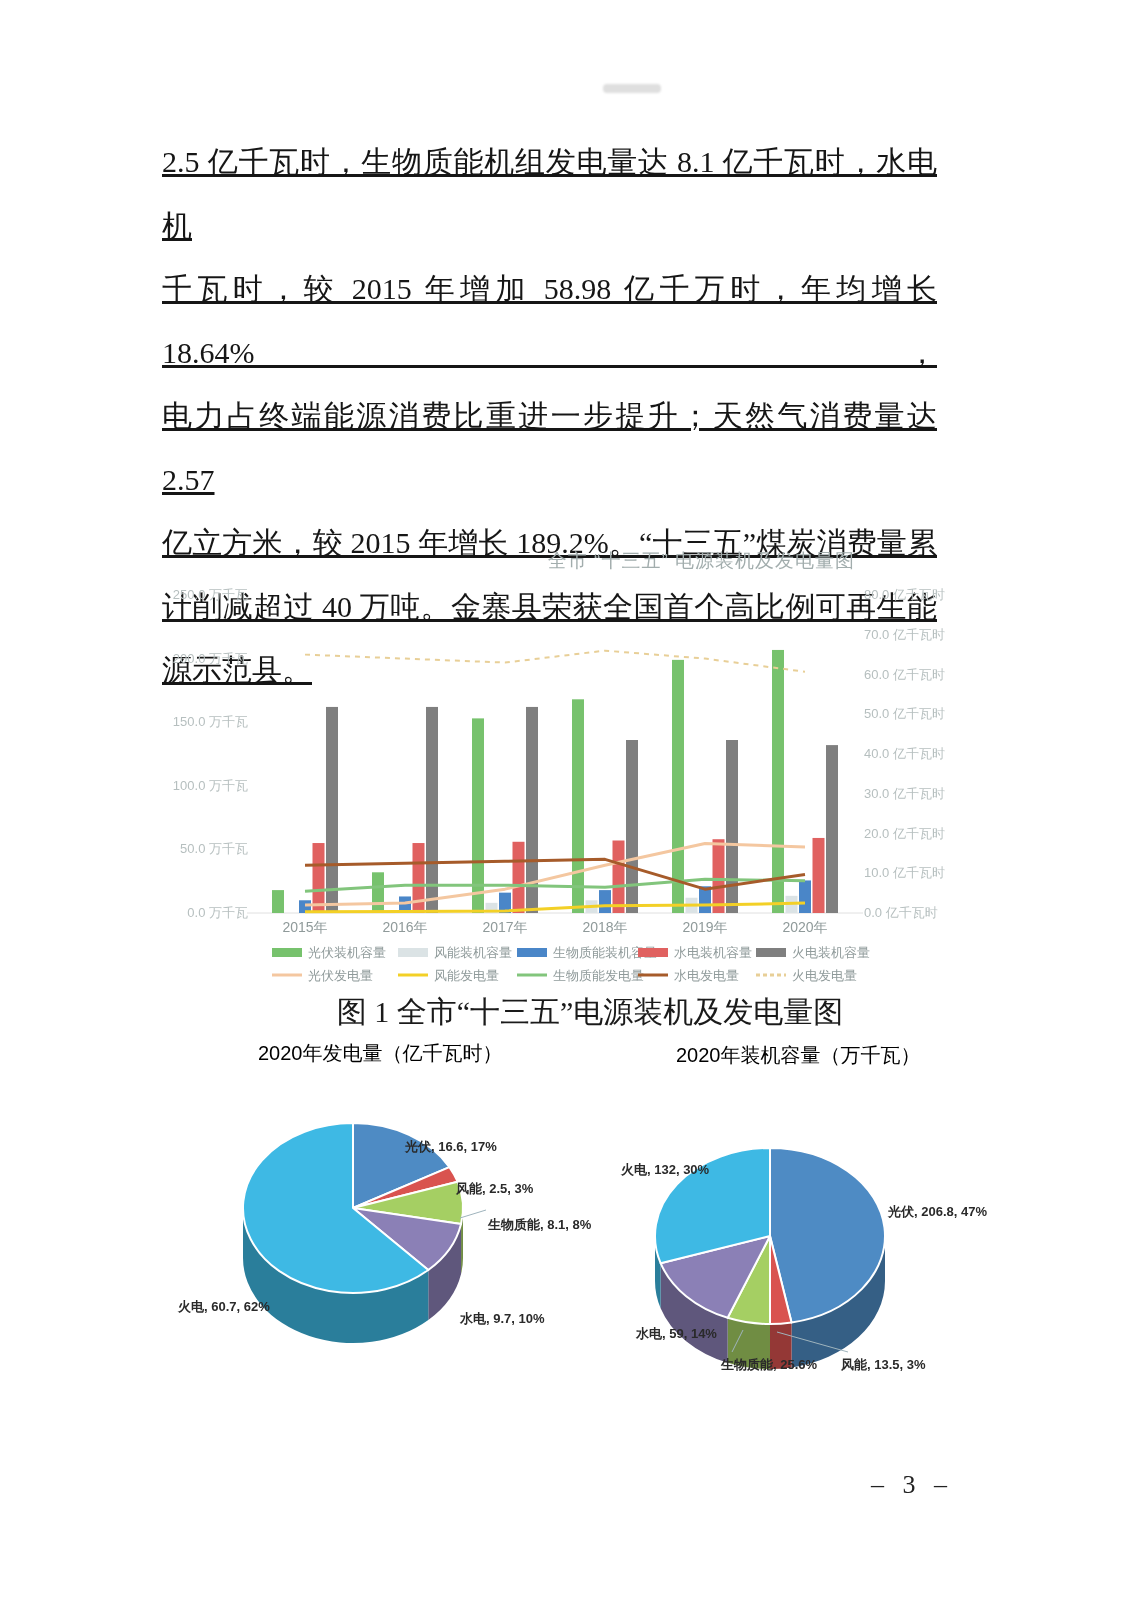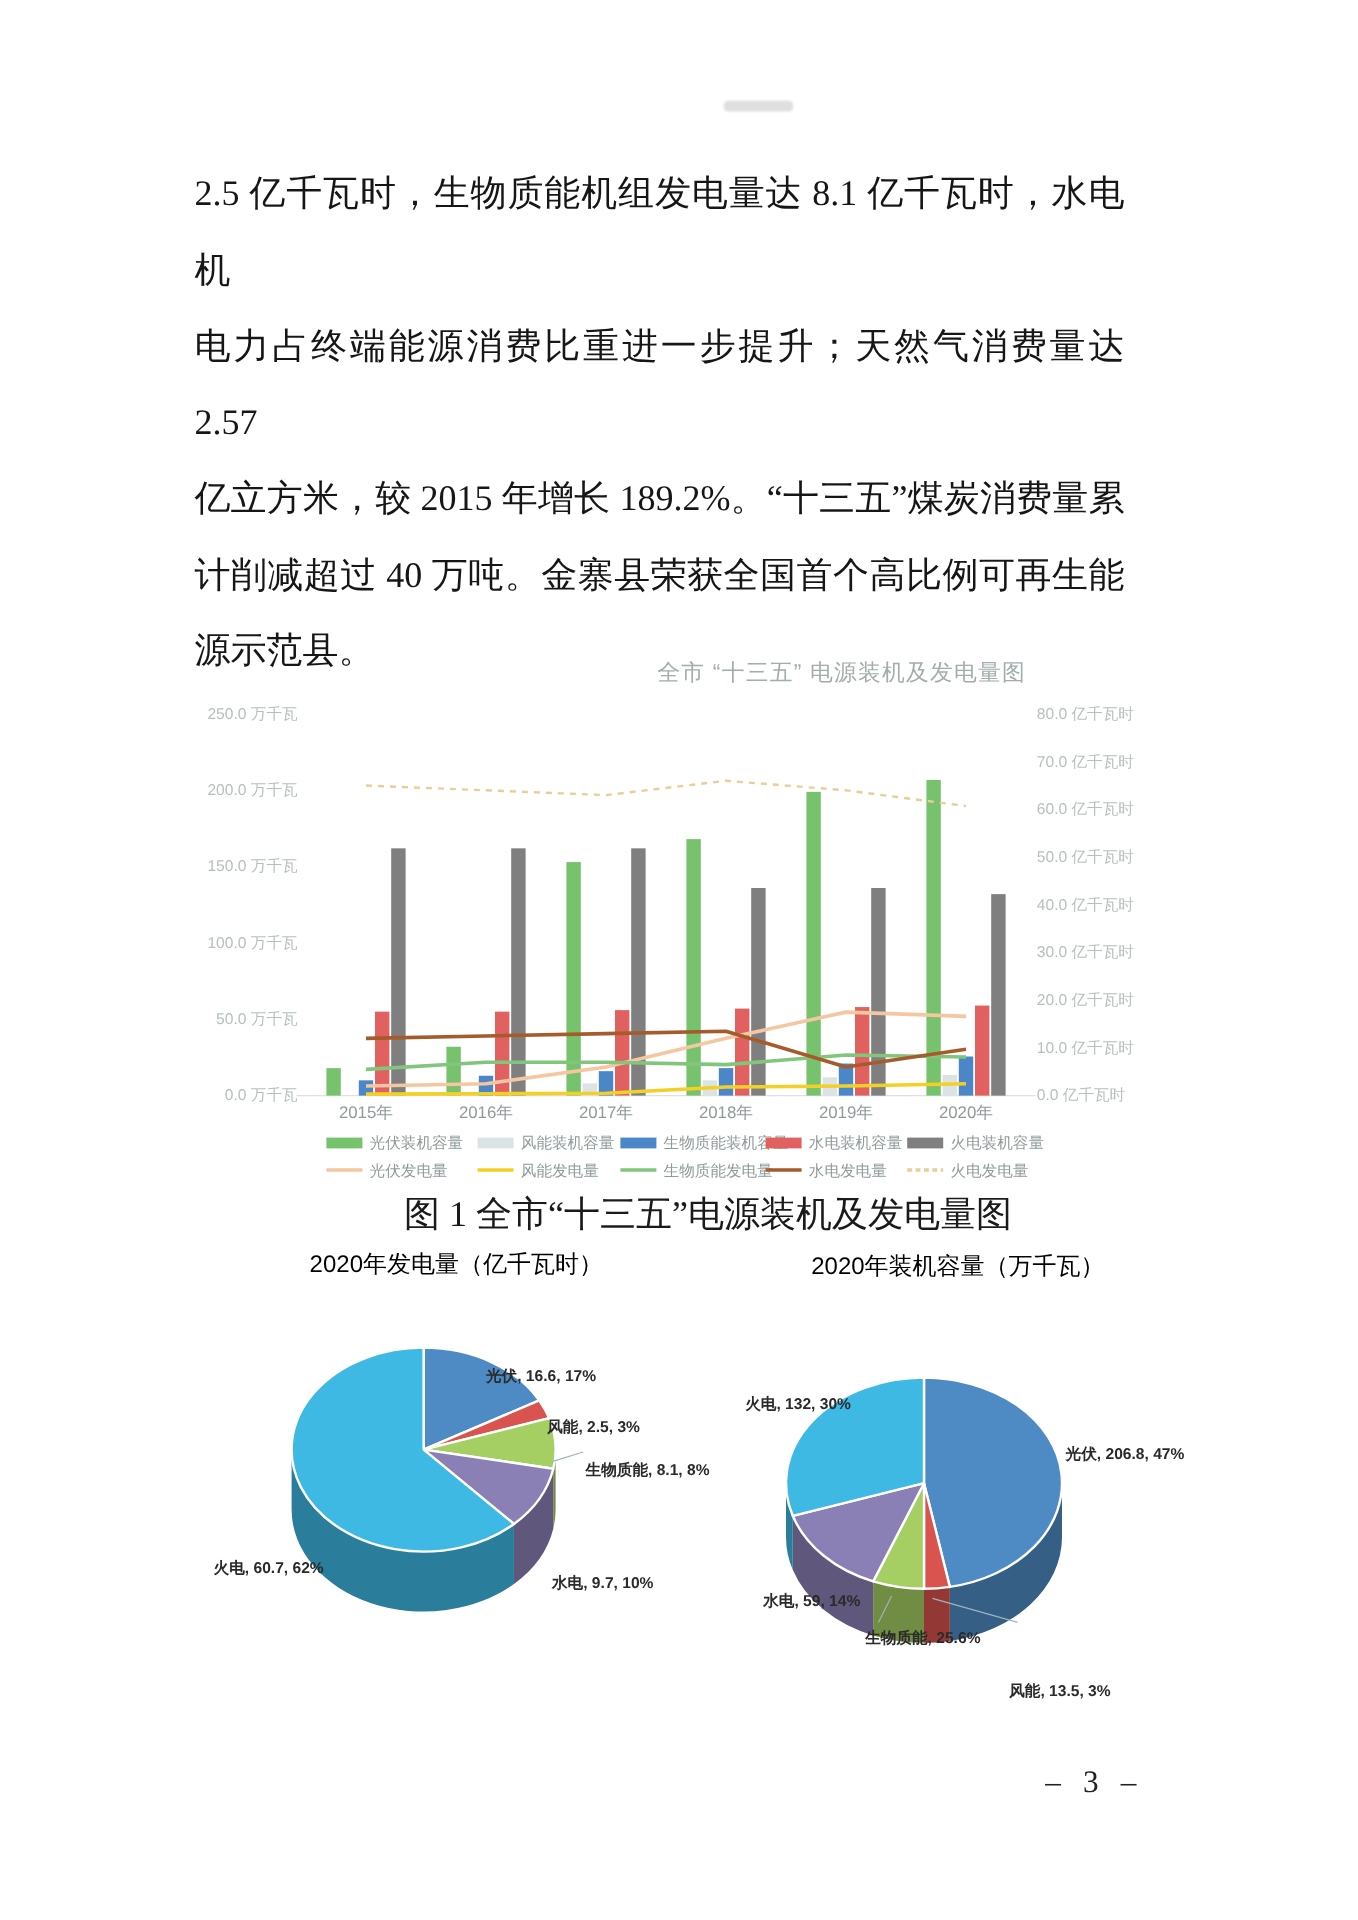--- a/index.html
+++ b/index.html
@@ -2,21 +2,21 @@
 <html><head>
 <meta charset="utf-8">
 <style>
   html,body{margin:0;padding:0;background:#e8e8e8;}
   .page{position:relative;width:1132px;height:1600px;margin:0 auto;background:#ffffff;
         font-family:"Liberation Serif","DejaVu Serif",serif;color:#1f1f1f;overflow:hidden;}
   .smudge{position:absolute;left:603px;top:84px;width:58px;height:9px;background:rgba(140,140,140,.28);
           border-radius:4px;filter:blur(1px);}
   .body-text{position:absolute;left:162px;top:130px;width:775px;font-size:30px;line-height:63.5px;
              color:#161616;}
-  .tline{text-align:justify;text-align-last:justify;white-space:normal;}
+  .tline{text-align:justify;text-align-last:justify;white-space:normal;text-decoration:underline;}
   .tline.last{text-align-last:left;}
   .chart1-title{position:absolute;left:255px;top:548px;width:600px;text-align:right;
                 font-family:"Liberation Sans","DejaVu Sans",sans-serif;
                 font-size:19px;color:#a2adad;letter-spacing:1px;}
   .combo-svg{position:absolute;left:150px;top:570px;}
   .fig-caption{position:absolute;left:0;width:1132px;text-align:center;font-size:30px;color:#1a1a1a;margin-left:24px;}
   #fig1-cap{top:992px;}
   #fig2-cap{top:1400px;}
   .pie-title{position:absolute;font-family:"Liberation Sans","DejaVu Sans",sans-serif;
              font-size:20px;color:#000000;}
@@ -31,20 +31,21 @@
                font-size:26px;color:#222;letter-spacing:6px;}
 </style>
 </head>
 <body>
 
 <div class="page">
   <div class="smudge"></div>
 
   <div class="body-text" id="para">
       <div class="tline">2.5 亿千瓦时，生物质能机组发电量达 8.1 亿千瓦时，水电机</div>
+      <div class="tline">千瓦时，较 2015 年增加 58.98 亿千万时，年均增长 18.64%，</div>
       <div class="tline">电力占终端能源消费比重进一步提升；天然气消费量达 2.57</div>
       <div class="tline">亿立方米，较 2015 年增长 189.2%。“十三五”煤炭消费量累</div>
       <div class="tline">计削减超过 40 万吨。金寨县荣获全国首个高比例可再生能</div>
       <div class="tline last">源示范县。</div>
     </div>
 
   <div class="chart1-title">全市 “十三五” 电源装机及发电量图</div>
 
   <svg id="combo" class="combo-svg" width="850" height="420" viewBox="0 0 850 420">
       <text x="98" y="29" text-anchor="end" font-size="13" fill="#b6bfbf" font-family="&quot;Liberation Sans&quot;,sans-serif">250.0 万千瓦</text>
@@ -156,17 +157,17 @@
     </svg>
 
 
   <div class="page-number">– 3 –</div>
 <div class="pie-label" style="left: 405px; top: 1138px;">光伏, 16.6, 17%</div>
     <div class="pie-label" style="left: 456px; top: 1180px;">风能, 2.5, 3%</div>
     <div class="pie-label" style="left: 488px; top: 1216px;">生物质能, 8.1, 8%</div>
     <div class="pie-label" style="left: 460px; top: 1310px;">水电, 9.7, 10%</div>
     <div class="pie-label" style="left: 178px; top: 1298px;">火电, 60.7, 62%</div>
     <div class="pie-label" style="left: 888px; top: 1203px;">光伏, 206.8, 47%</div>
-    <div class="pie-label" style="left: 841px; top: 1356px; margin-top: 44px;">风能, 13.5, 3%</div>
+    <div class="pie-label" style="left: 841px; top: 1356px;">风能, 13.5, 3%</div>
     <div class="pie-label" style="left: 721px; top: 1356px;">生物质能, 25.6%</div>
     <div class="pie-label" style="left: 636px; top: 1325px;">水电, 59, 14%</div>
     <div class="pie-label" style="left: 621px; top: 1161px;">火电, 132, 30%</div>
   </div>
 
 </body></html>

